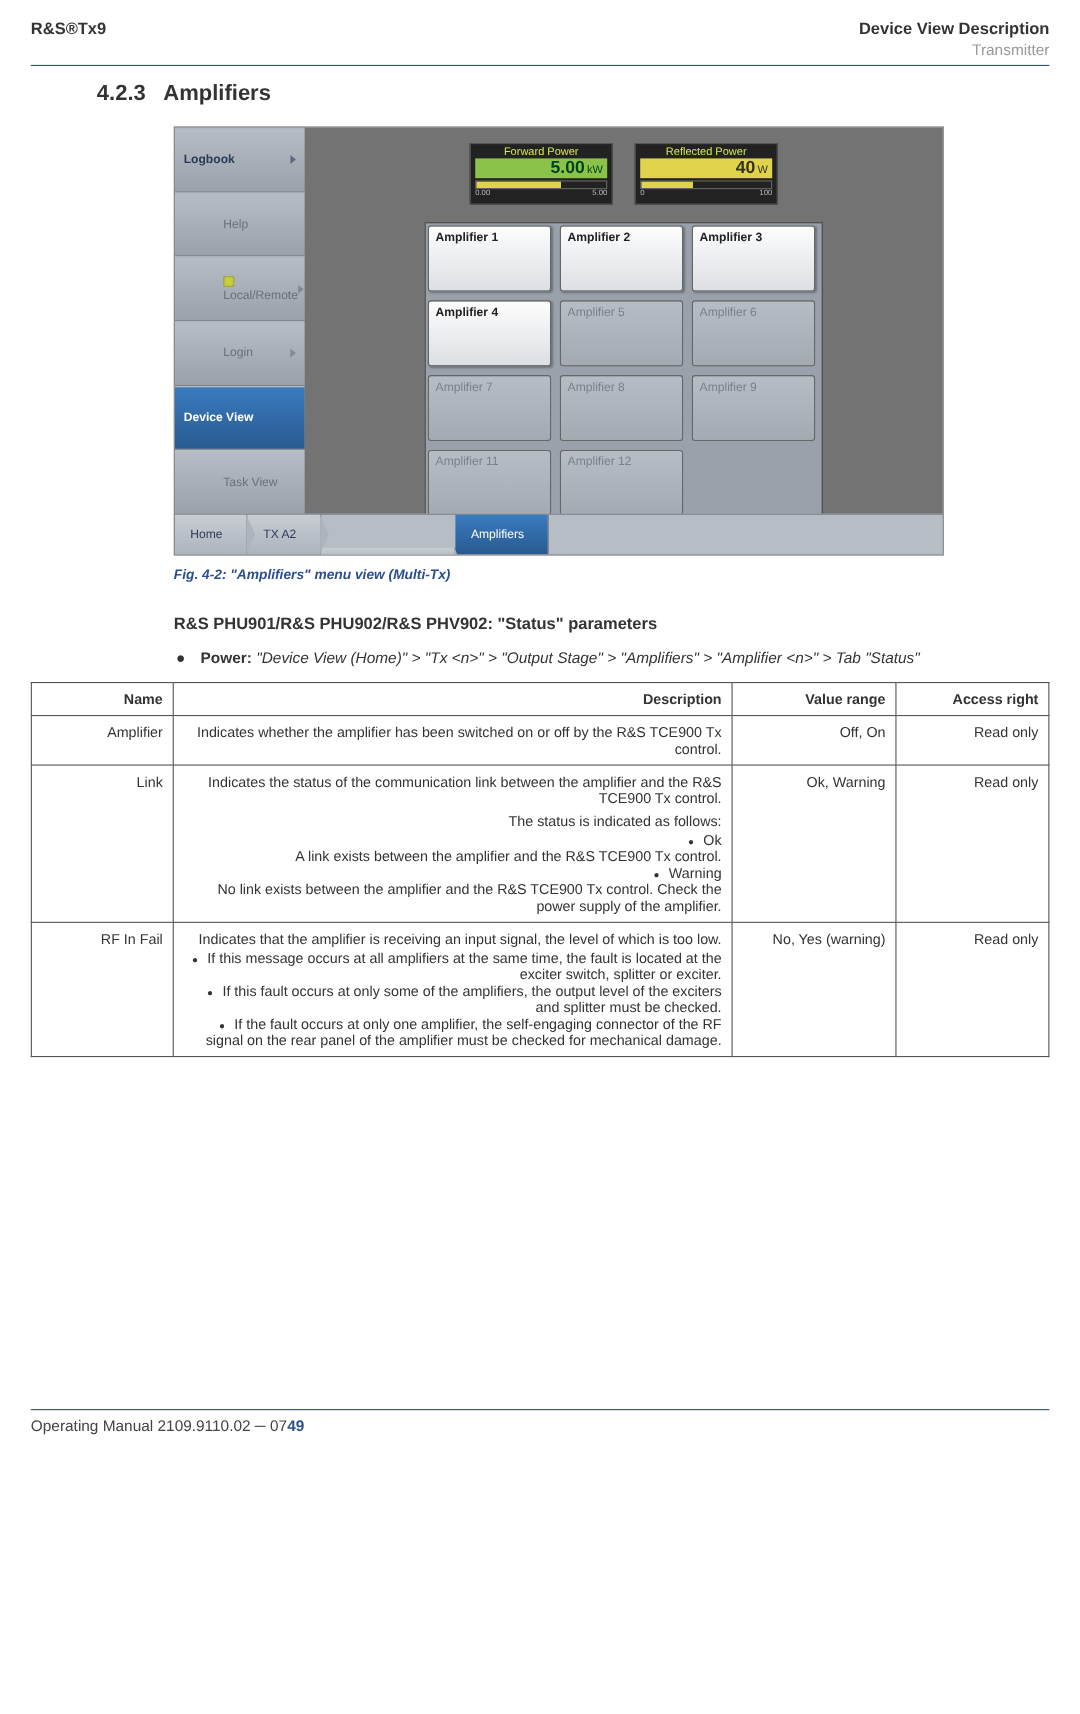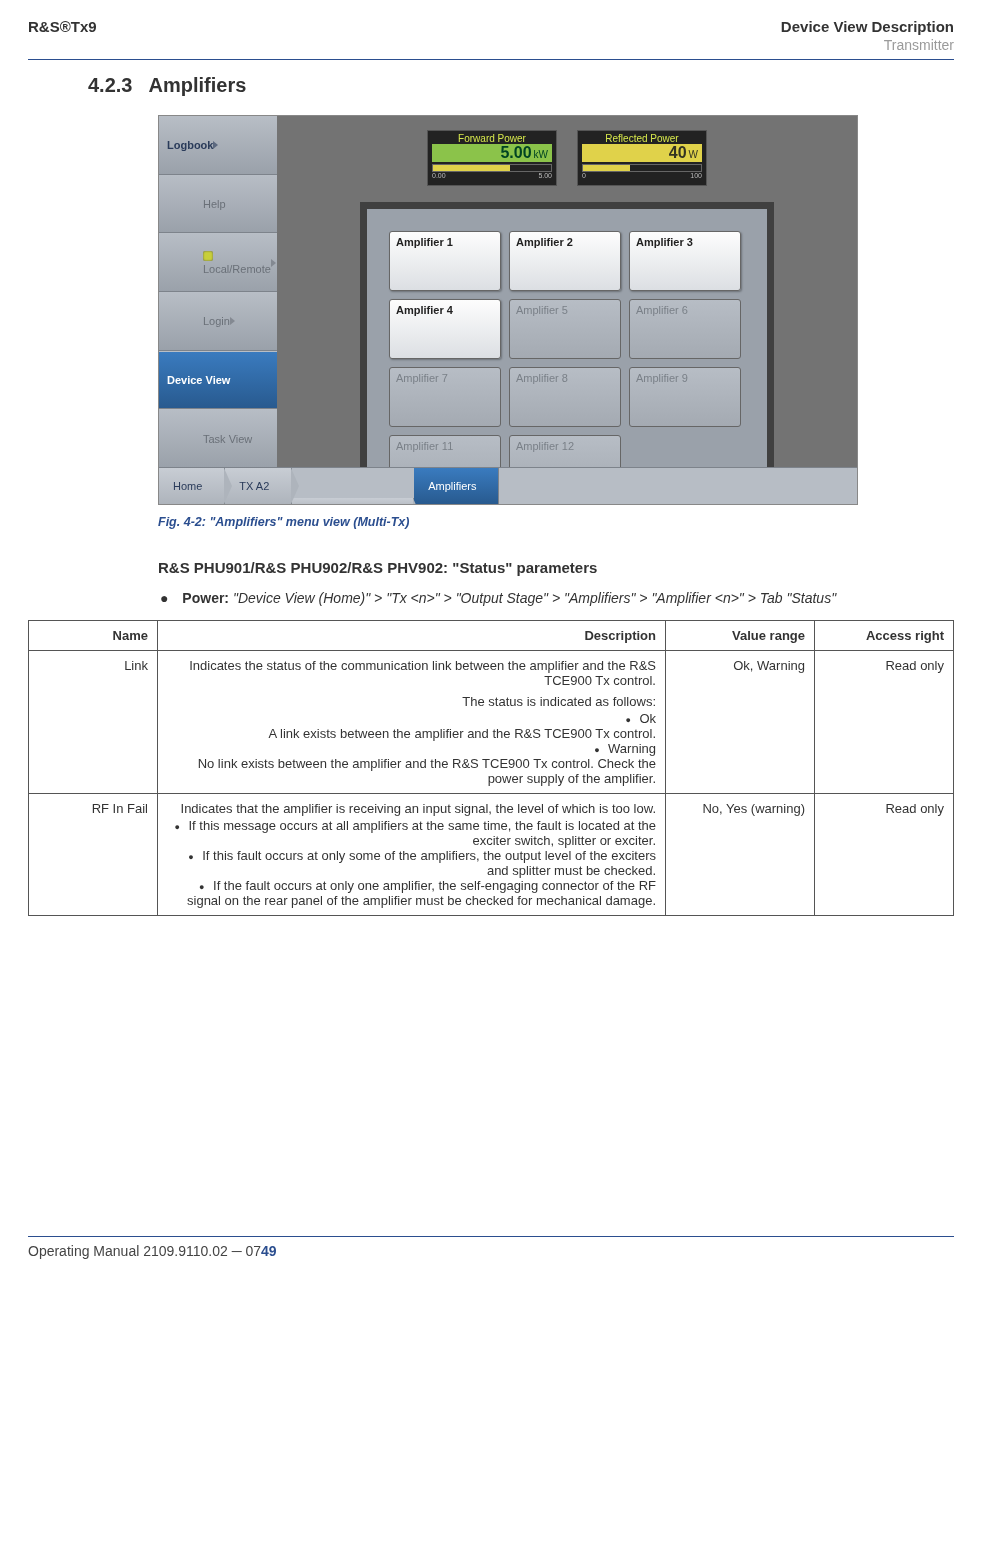--- a/index.html
+++ b/index.html
@@ -67,21 +67,21 @@
   .side-item {
     height: 48px;
     border-top: 1px solid #b8bec6;
     border-bottom: 1px solid #7d838b;
     padding: 6px 8px;
     font-size: 11px;
     color: #2a3b5a;
     font-weight: bold;
     display: flex;
     align-items: center;
-    justify-content: flex-start;
+    justify-content: space-between;
     background: linear-gradient(#b7bdc5,#9aa1aa);
   }
   .side-item.dim { color: #6a7078; font-weight: normal; padding-left: 44px; }
   .side-item.active {
     background: linear-gradient(#3a7bbf,#285a8f);
     color: #fff;
   }
   .side-arrow {
     width: 0; height: 0;
     border-top: 4px solid transparent;
@@ -139,22 +139,22 @@
     color: #bbb;
   }
   .amp-grid {
     display: grid;
     grid-template-columns: repeat(3, 112px);
     grid-auto-rows: 60px;
     gap: 8px;
     margin: 0 auto;
     width: 356px;
     background: #9aa1aa;
-    padding: 22px;
-    border: 7px solid #404040;
+    padding: 2px;
+    border: 1px solid #404040;
   }
   .amp-btn {
     background: linear-gradient(#fdfdfd,#dcdfe3);
     border: 1px solid #666;
     border-radius: 3px;
     padding: 4px 6px;
     font-size: 11px;
     font-weight: bold;
     color: #222;
     box-shadow: 1px 1px 2px rgba(0,0,0,.3);
@@ -390,20 +390,26 @@
   <table class="params">
     <thead>
       <tr>
         <th style="width:110px">Name</th>
         <th>Description</th>
         <th style="width:130px">Value range</th>
         <th style="width:120px">Access right</th>
       </tr>
     </thead>
     <tbody>
+      <tr>
+        <td>Amplifier</td>
+        <td>Indicates whether the amplifier has been switched on or off by the R&amp;S TCE900 Tx control.</td>
+        <td>Off, On</td>
+        <td>Read only</td>
+      </tr>
       <tr>
         <td>Link</td>
         <td>
           <span>Indicates the status of the communication link between the amplifier and the R&amp;S TCE900 Tx control.</span>
           <div class="sub-p">The status is indicated as follows:</div>
           <ul>
             <li>
               <span>Ok</span>
               <span class="sub">A link exists between the amplifier and the R&amp;S TCE900 Tx control.</span>
             </li>

